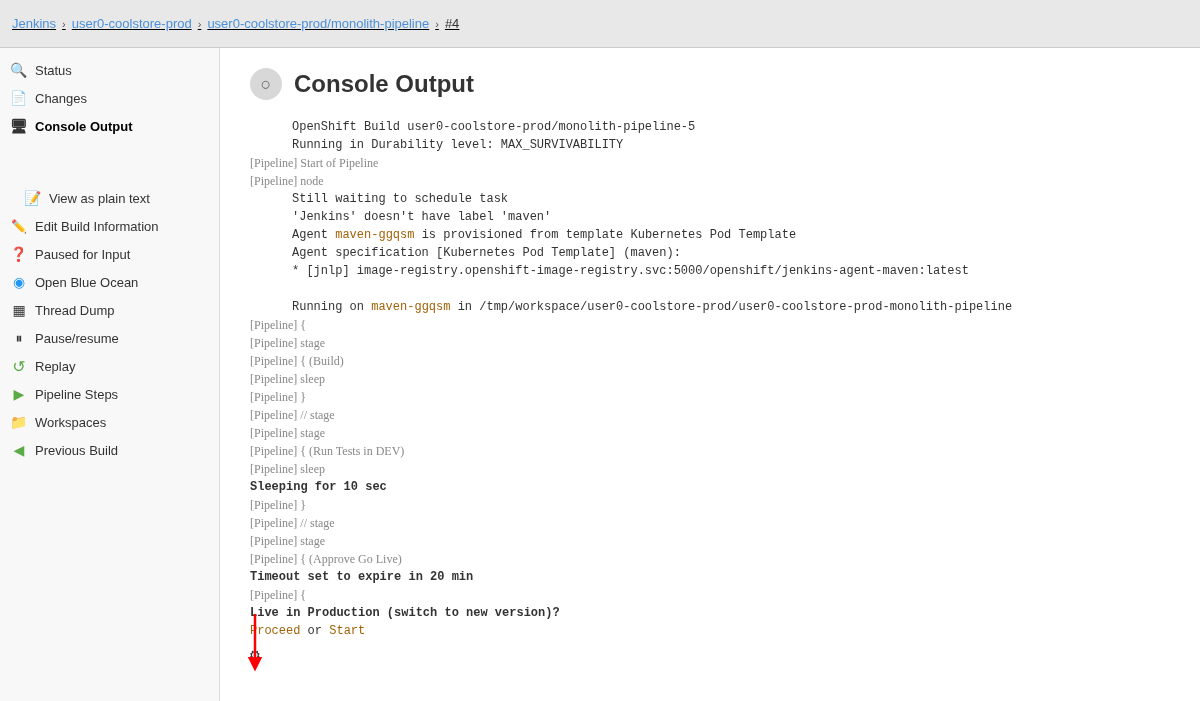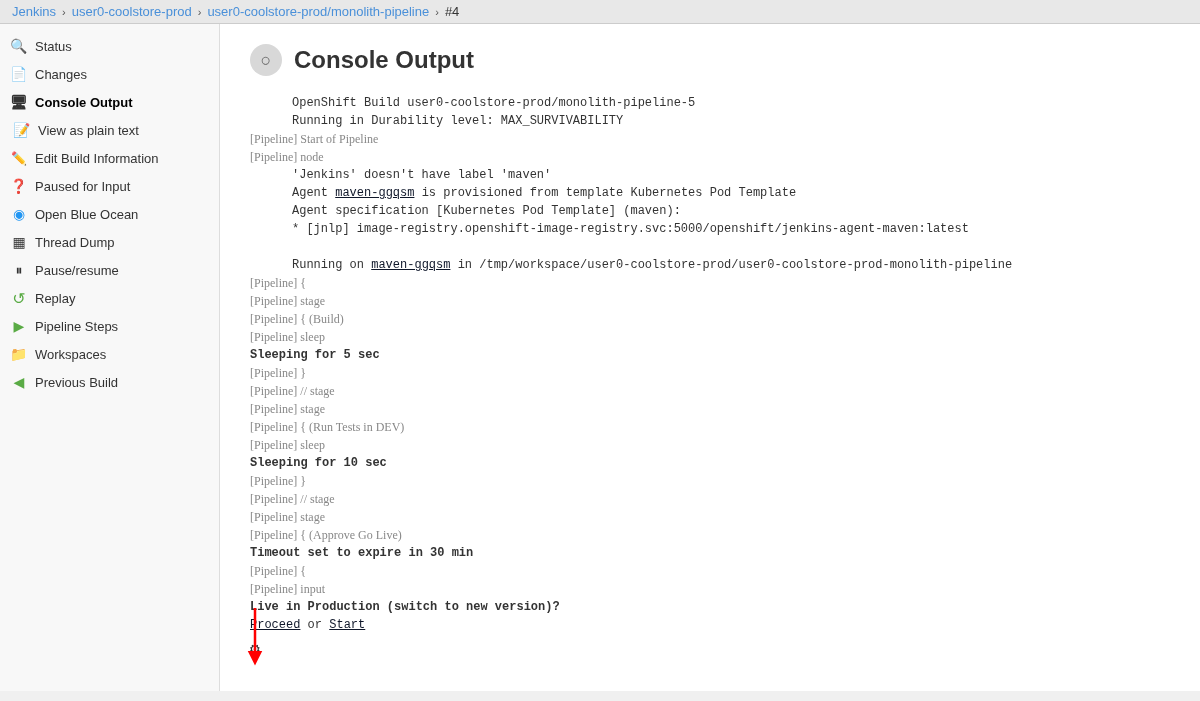--- a/index.html
+++ b/index.html
@@ -2,25 +2,26 @@
 <html><head>
   <meta charset="utf-8">
   <style>
     * { margin: 0; padding: 0; box-sizing: border-box; }
     body { font-family: Arial, sans-serif; font-size: 13px; background: #f0f0f0; width: 1200px; height: 701px; overflow: hidden; }
 
     
     .breadcrumb-bar {
       background: #e8e8e8;
       border-bottom: 1px solid #ccc;
-      padding: 4px 12px;
+      padding: 16px 12px;
       display: flex;
       align-items: center;
       font-size: 13px;
       gap: 0;
+      text-decoration: underline;
     }
     .breadcrumb-item {
       color: #4a90d9;
       cursor: pointer;
     }
     .breadcrumb-sep {
       margin: 0 6px;
       color: #555;
       font-size: 11px;
     }
@@ -97,21 +98,21 @@
 
     
     .console-output {
       font-family: 'Courier New', Courier, monospace;
       font-size: 12px;
       line-height: 1.5;
       color: #333;
     }
     .console-output .normal { color: #333; margin-left: 42px; }
     .console-output .muted { color: #888; font-family: Liberation Serif, serif; }
-    .console-output a { color: #0f172a; text-decoration: underline; cursor: pointer; }
+    .console-output a { color: #a16207; cursor: pointer; }
 
     
     .icon-magnifier::before { content: '🔍'; font-size: 14px; }
     .icon-changes::before { content: '📄'; font-size: 14px; }
     .icon-console::before { content: '🖥'; font-size: 14px; }
     .icon-text::before { content: '📝'; font-size: 14px; }
     .icon-edit::before { content: '✏️'; font-size: 13px; }
     .icon-pause-input::before { content: '❓'; font-size: 14px; color: #4a90d9; }
     .icon-blueocean::before { content: '◉'; font-size: 14px; color: #2196f3; }
     .icon-thread::before { content: '▦'; font-size: 14px; }
@@ -142,21 +143,21 @@
       <span class="sidebar-label">Status</span>
     </a>
     <a class="sidebar-item">
       <span class="sidebar-icon icon-changes"></span>
       <span class="sidebar-label">Changes</span>
     </a>
     <a class="sidebar-item active">
       <span class="sidebar-icon icon-console"></span>
       <span class="sidebar-label">Console Output</span>
     </a>
-    <a class="sidebar-item" style="padding-left: 13px;">
+    <a class="sidebar-item" style="padding-left: 24px; margin-top: 44px;">
       <span class="sidebar-icon icon-text" style="font-size:12px;"></span>
       <span class="sidebar-label">View as plain text</span>
     </a>
     <a class="sidebar-item">
       <span class="sidebar-icon icon-edit"></span>
       <span class="sidebar-label">Edit Build Information</span>
     </a>
     <a class="sidebar-item">
       <span class="sidebar-icon icon-pause-input"></span>
       <span class="sidebar-label">Paused for Input</span>
@@ -205,44 +206,43 @@
     <div class="page-header">
       <div class="page-header-icon" style="background:#d8d8d8; color:#666; font-size:18px;">○</div>
       <h1 class="page-title">Console Output</h1>
     </div>
 
     <div class="console-output">
       <div class="normal">OpenShift Build user0-coolstore-prod/monolith-pipeline-5</div>
       <div class="normal">Running in Durability level: MAX_SURVIVABILITY</div>
       <div class="muted">[Pipeline] Start of Pipeline</div>
       <div class="muted">[Pipeline] node</div>
+      <div class="normal">Still waiting to schedule task</div>
       <div class="normal">'Jenkins' doesn't have label 'maven'</div>
       <div class="normal">Agent <a>maven-ggqsm</a> is provisioned from template Kubernetes Pod Template</div>
       <div class="normal">Agent specification [Kubernetes Pod Template] (maven):</div>
       <div class="normal">* [jnlp] image-registry.openshift-image-registry.svc:5000/openshift/jenkins-agent-maven:latest</div>
       <div>&nbsp;</div>
       <div class="normal">Running on <a>maven-ggqsm</a> in /tmp/workspace/user0-coolstore-prod/user0-coolstore-prod-monolith-pipeline</div>
       <div class="muted">[Pipeline] {</div>
       <div class="muted">[Pipeline] stage</div>
       <div class="muted">[Pipeline] { (Build)</div>
       <div class="muted">[Pipeline] sleep</div>
-      <div><strong>Sleeping for 5 sec</strong></div>
       <div class="muted">[Pipeline] }</div>
       <div class="muted">[Pipeline] // stage</div>
       <div class="muted">[Pipeline] stage</div>
       <div class="muted">[Pipeline] { (Run Tests in DEV)</div>
       <div class="muted">[Pipeline] sleep</div>
       <div><strong>Sleeping for 10 sec</strong></div>
       <div class="muted">[Pipeline] }</div>
       <div class="muted">[Pipeline] // stage</div>
       <div class="muted">[Pipeline] stage</div>
       <div class="muted">[Pipeline] { (Approve Go Live)</div>
-      <div><strong>Timeout set to expire in 30 min</strong></div>
+      <div><strong>Timeout set to expire in 20 min</strong></div>
       <div class="muted">[Pipeline] {</div>
-      <div class="muted">[Pipeline] input</div>
       <div style="position:relative;">
         
         <svg style="position:absolute;left:-10px;top:5px;width:50px;height:70px;overflow:visible;pointer-events:none;" viewBox="0 0 50 70">
           <defs>
             <marker id="arrowhead2" markerWidth="8" markerHeight="8" refX="3" refY="3" orient="auto">
               <polygon points="0 0, 6 3, 0 6" fill="red"></polygon>
             </marker>
           </defs>
           <path d="M 15 5 L 15 55" stroke="red" stroke-width="2.5" fill="none" marker-end="url(#arrowhead2)"></path>
         </svg>

